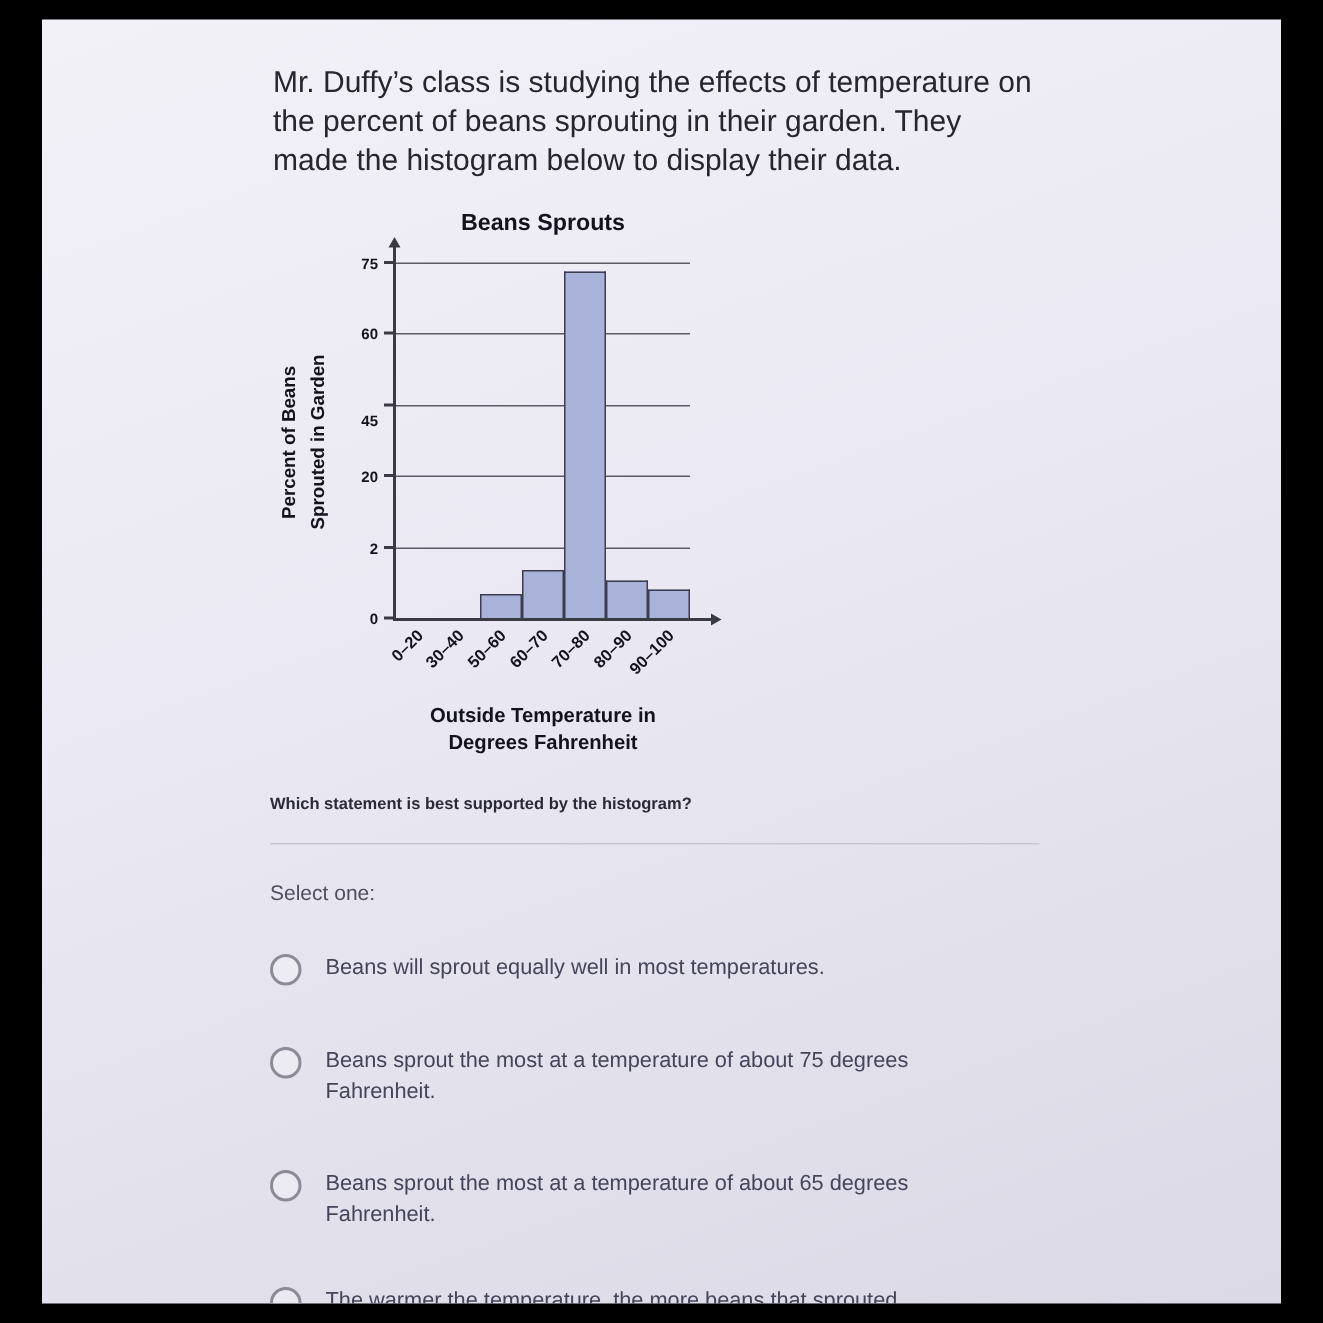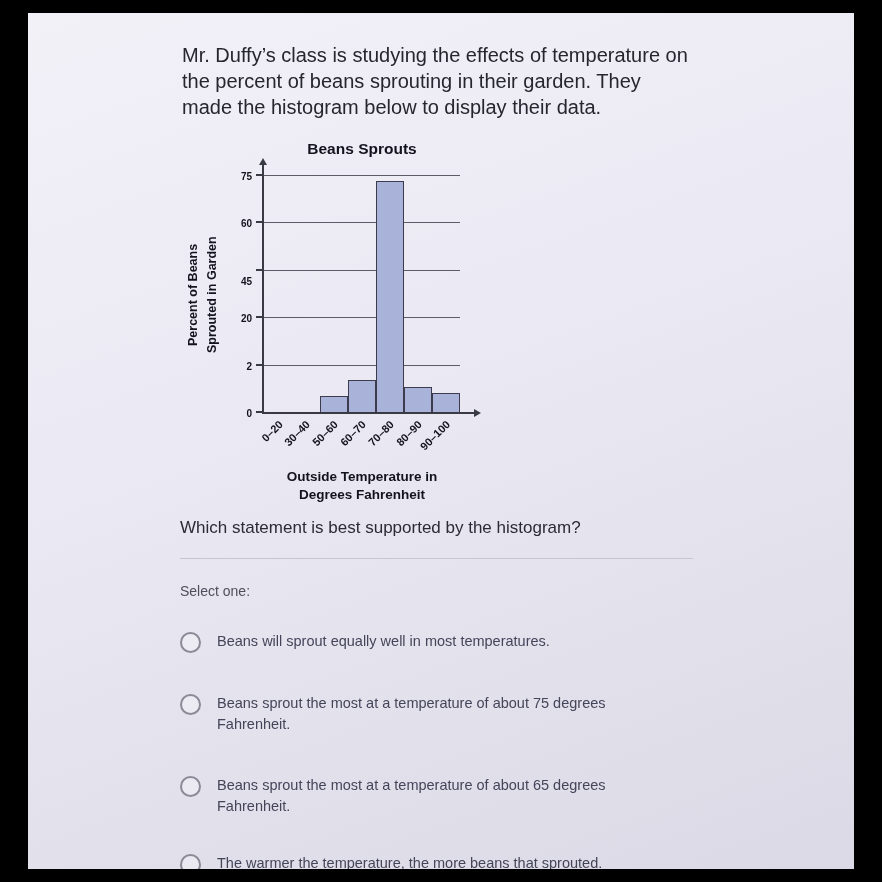--- a/index.html
+++ b/index.html
@@ -66,21 +66,21 @@
     position: absolute; right: -21px; bottom: -5px; width: 0; height: 0;
     border-top: 4px solid transparent; border-bottom: 4px solid transparent;
     border-left: 7px solid #3a3a45;
   }
   .chart-xlabel {
     width: 196px; padding-left: 84px; margin-top: 54px; text-align: center;
     font-weight: bold; font-size: 13.5px; line-height: 18px; color: #13131d;
   }
 
   
-  .prompt { margin: 14px 0 0 0; font-size: 17px; font-weight: normal; color: #2b2b38; }
+  .prompt { margin: 26px 0 0 0; font-size: 11px; font-weight: bold; color: #2b2b38; }
   .divider { border: none; border-top: 1px solid #c7c5d2; width: 513px; margin: 20px 0 0 0; }
   .select-one { margin-top: 24px; font-size: 14px; color: #4e4e5c; }
 
   .option { display: flex; align-items: flex-start; gap: 16px; margin-top: 40px; }
   .option:nth-child(1) { margin-top: 32px; }
   .option:nth-child(2) { }
   .option:nth-child(4) { margin-top: 36px; }
   .radio {
     width: 17px; height: 17px; flex: 0 0 auto; margin-top: 1px;
     border: 2px solid #8b8b98; border-radius: 50%;

